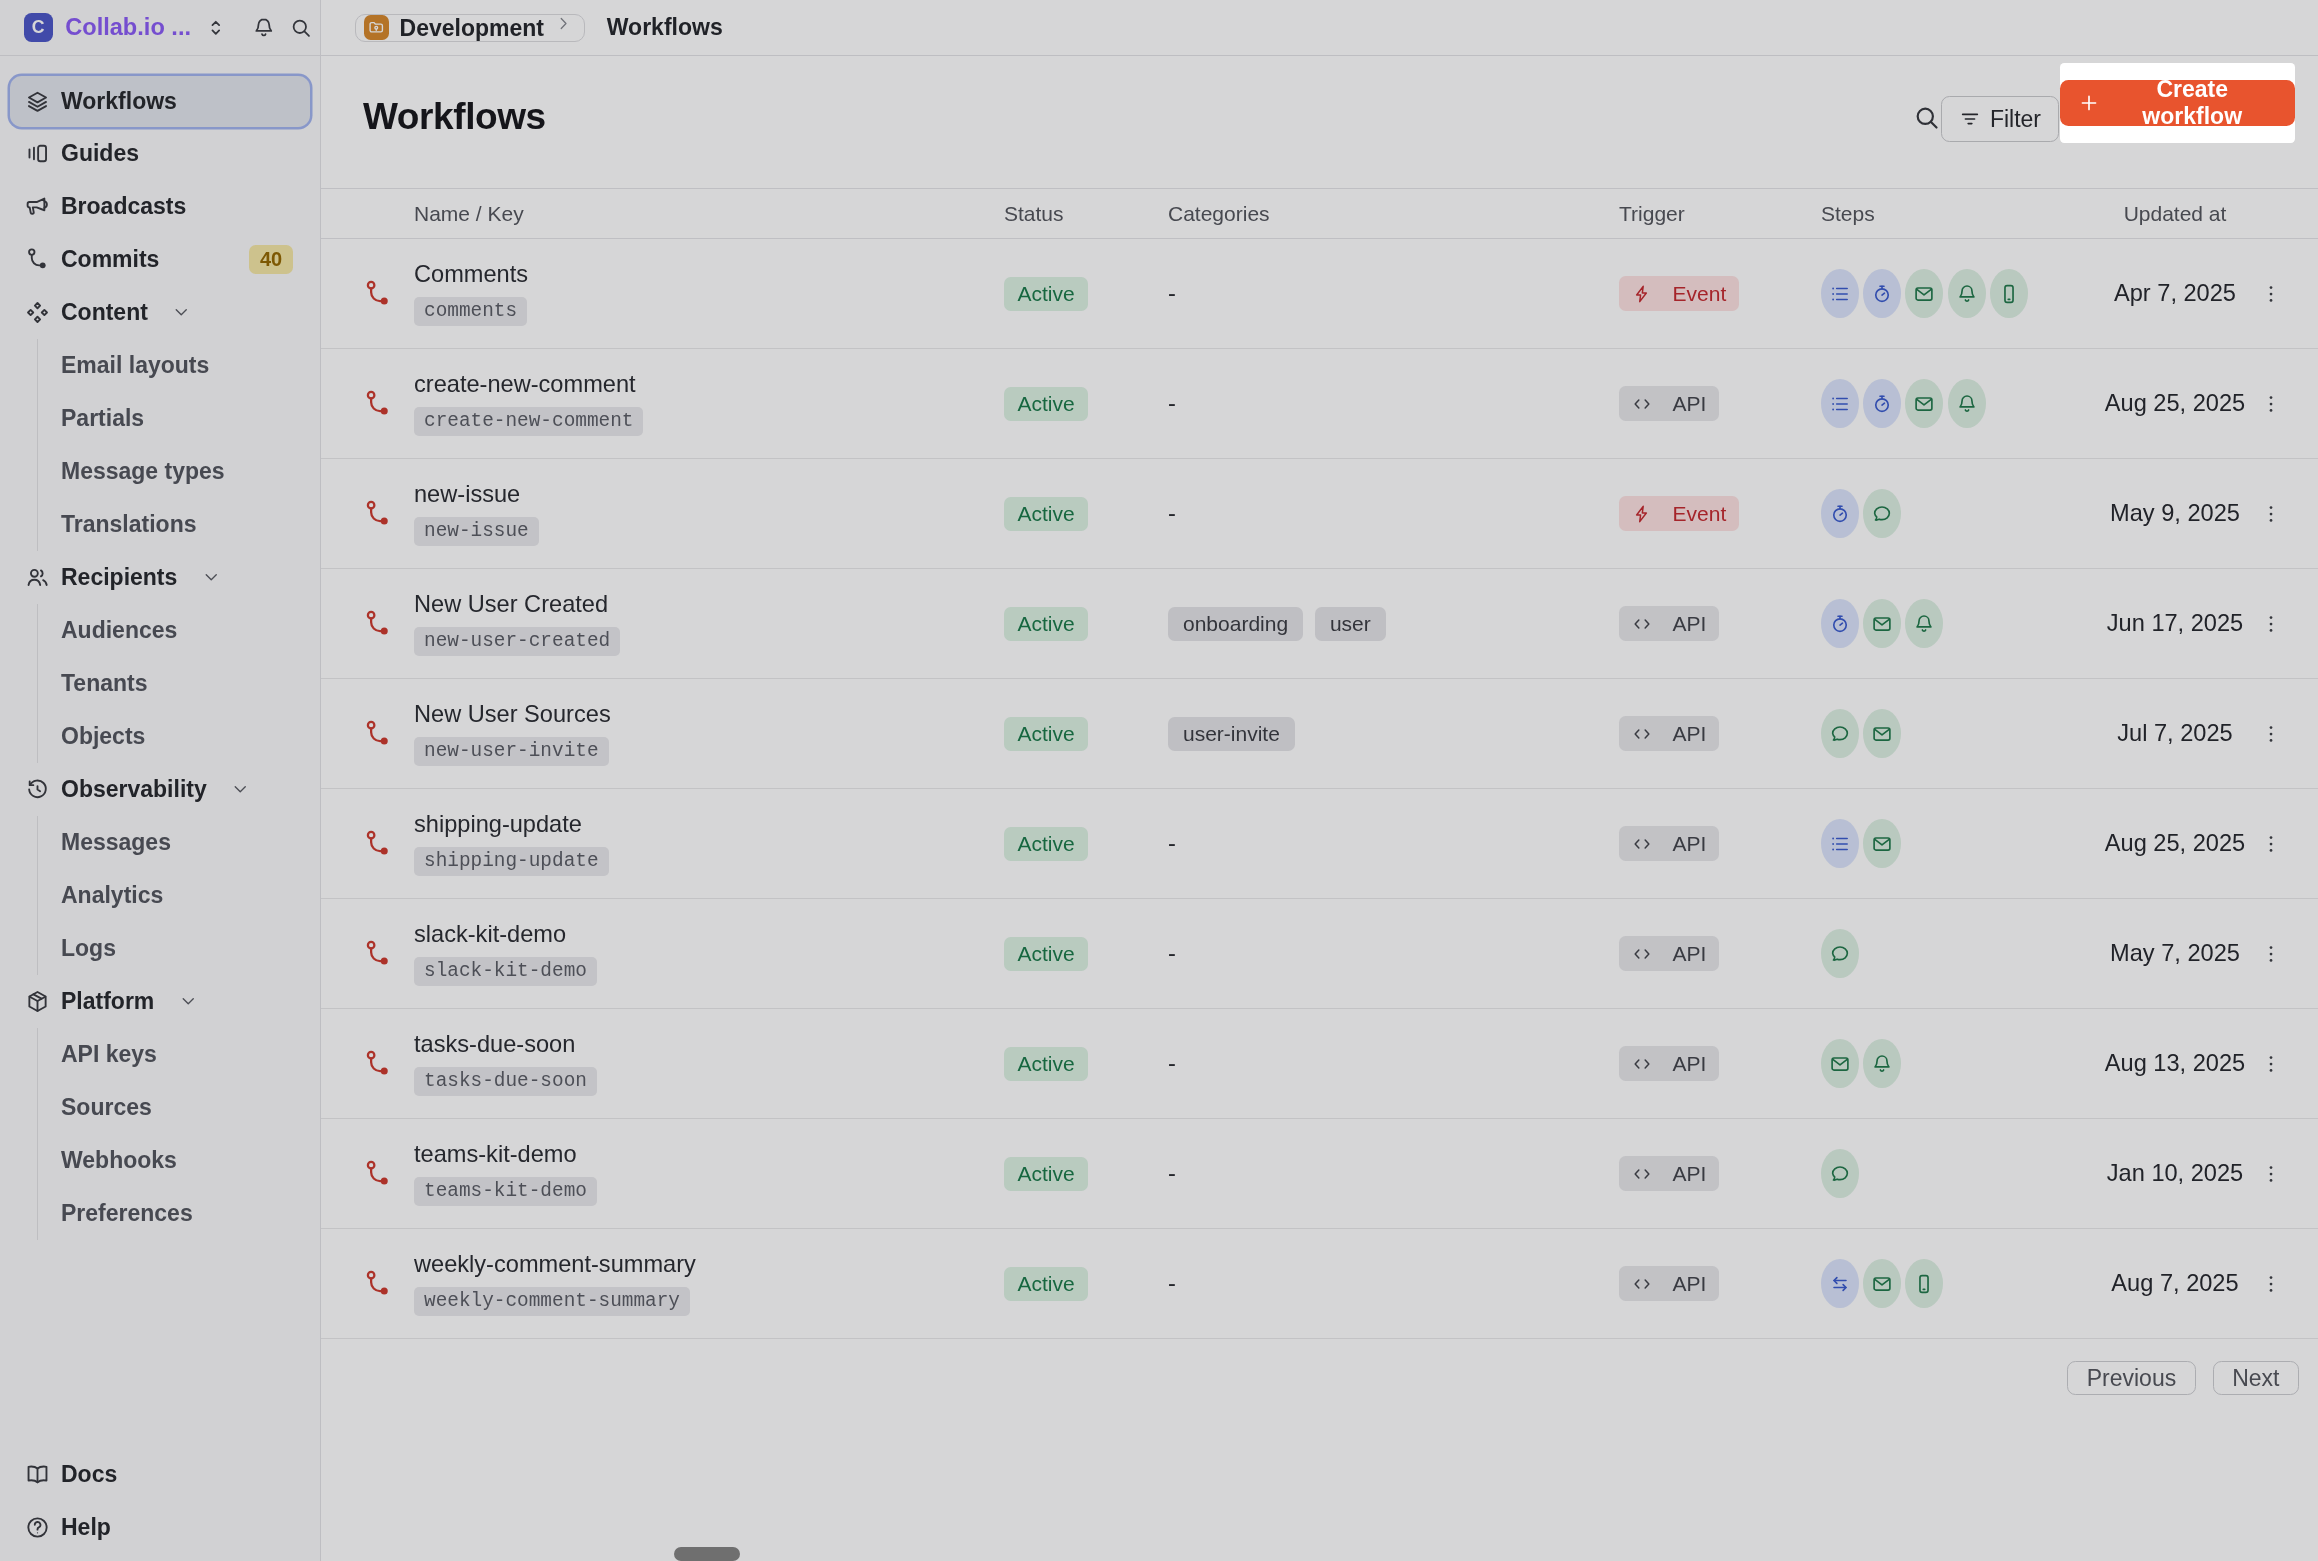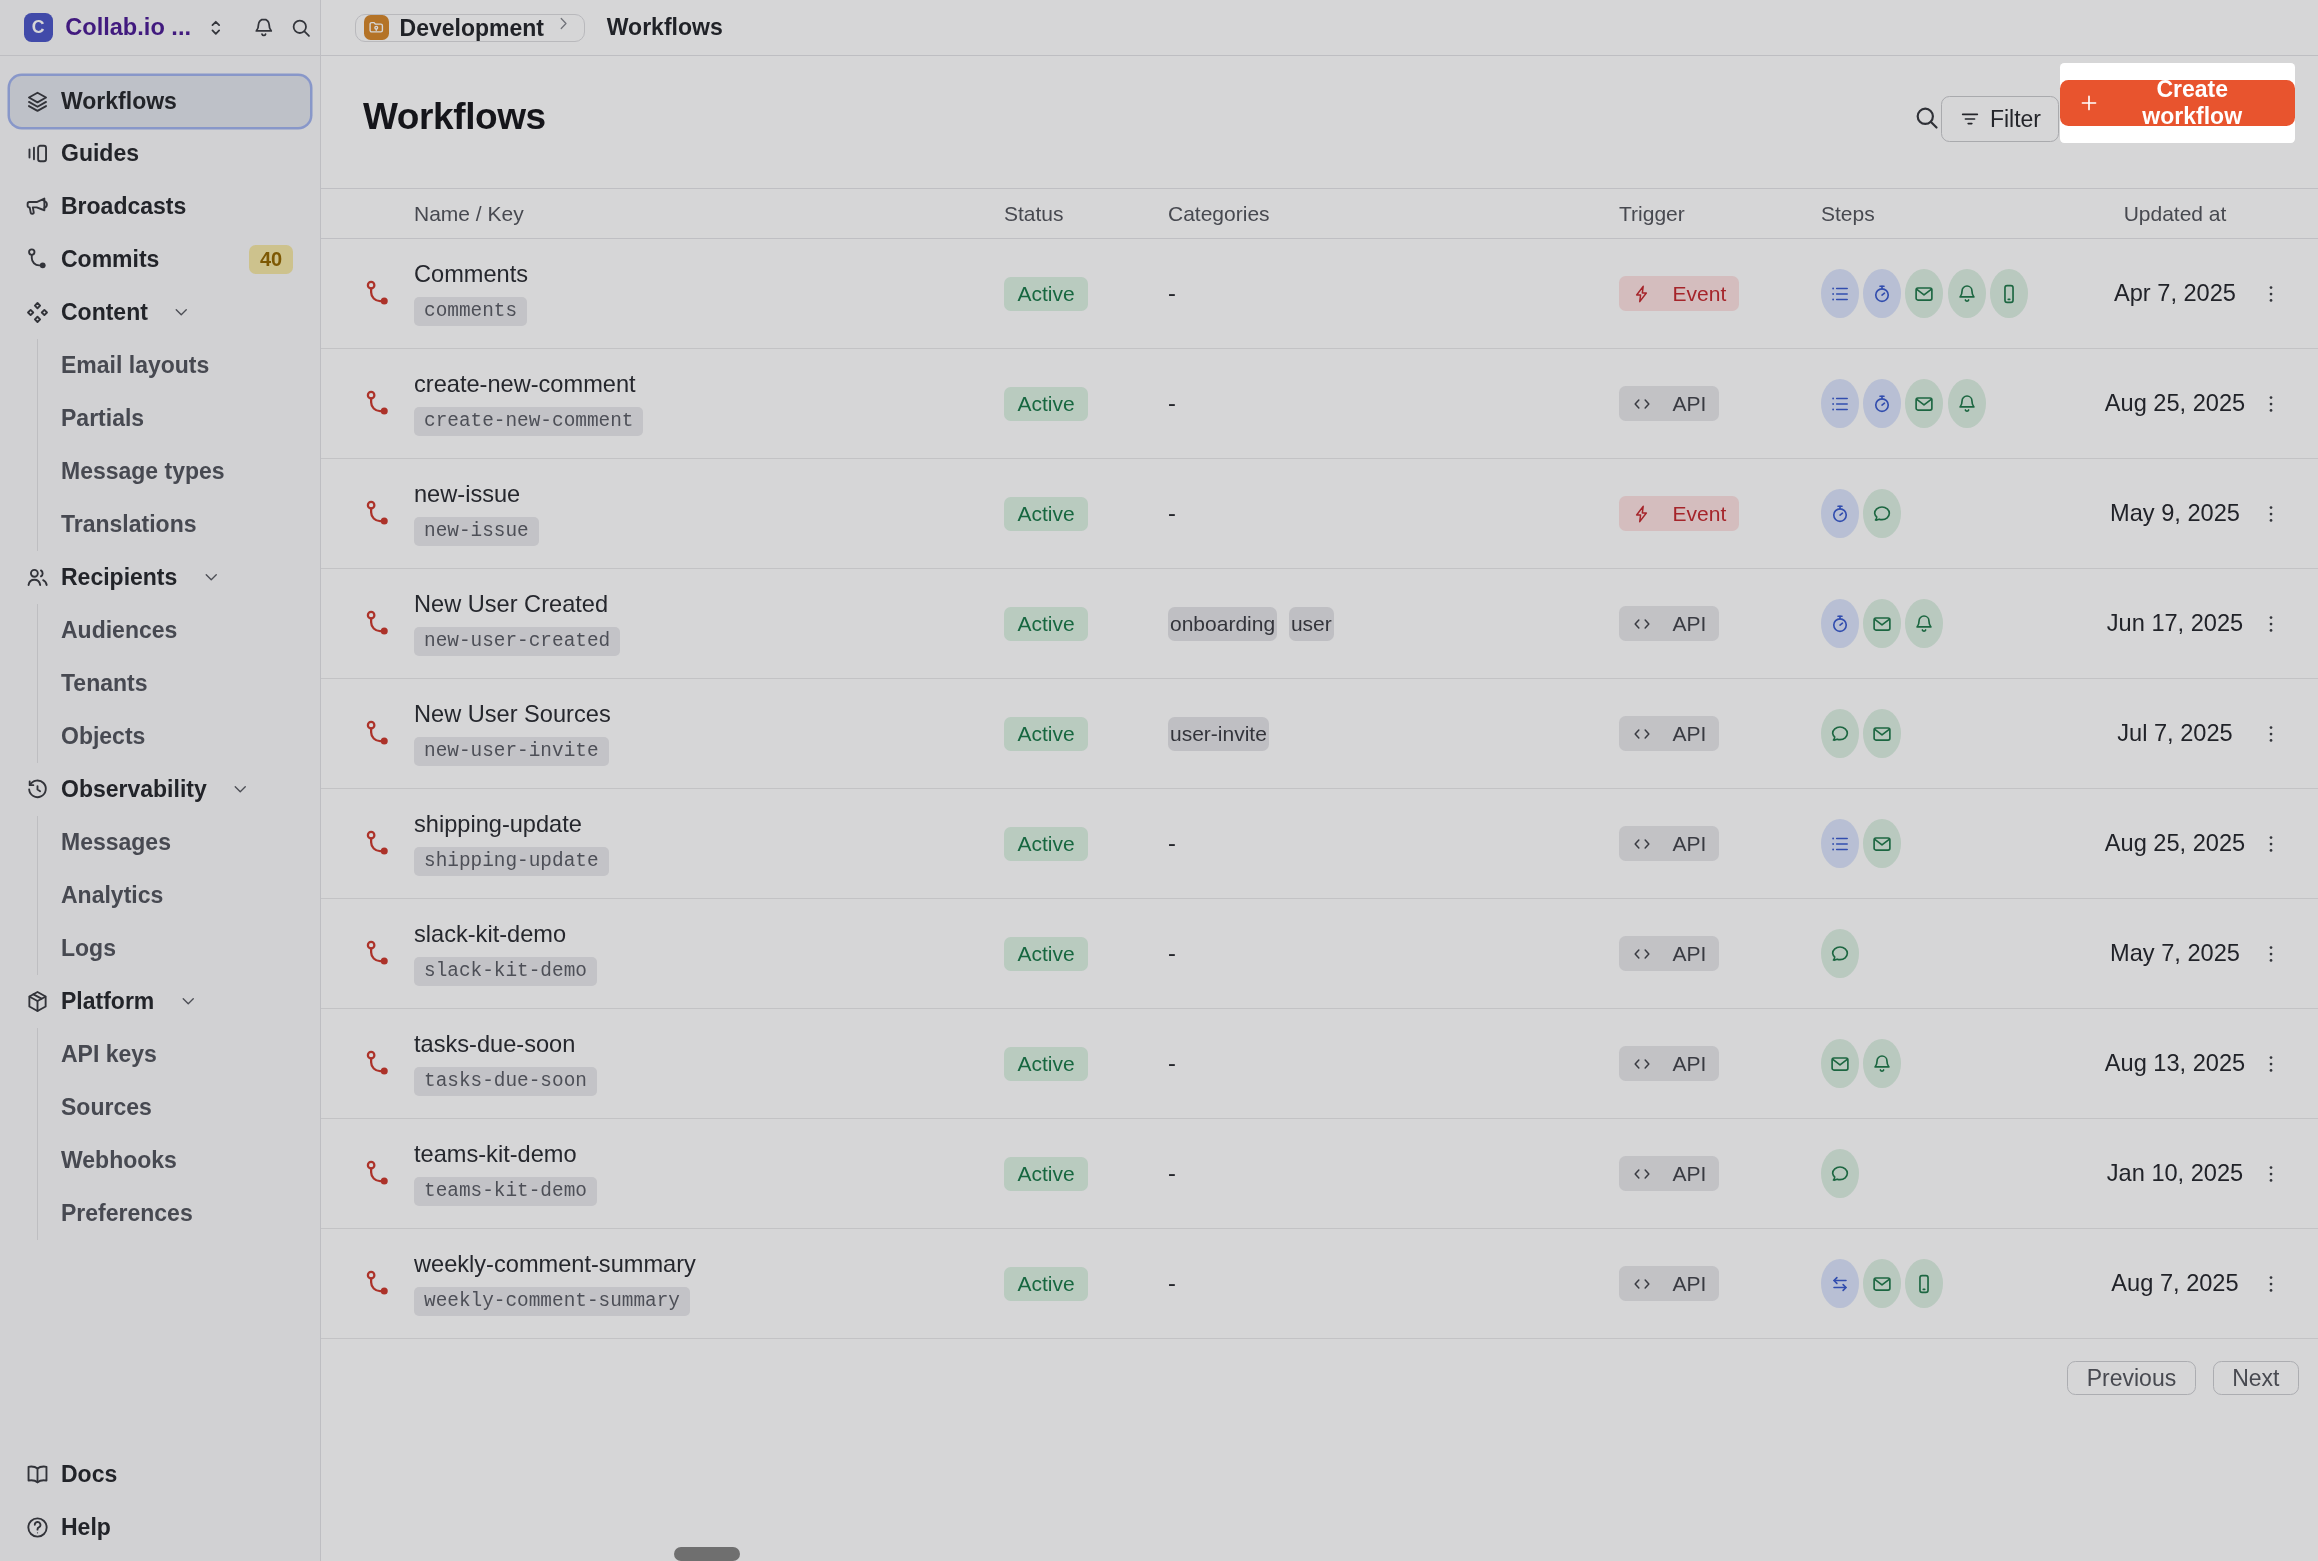--- a/index.html
+++ b/index.html
@@ -3,21 +3,21 @@
 <meta charset="utf-8">
 <style>
   * { margin:0; padding:0; box-sizing:border-box; }
   html,body { width:2319px; height:1561px; font-family:"Liberation Sans", sans-serif; background:#fff; overflow:hidden; }
   #app { position:relative; width:2319px; height:1561px; background:#fff; }
 
   
   .topbar { position:absolute; top:0; left:0; right:0; height:56px; border-bottom:0.8px solid #e3e3e6; display:flex; z-index:10; background:#fff; }
   .topbar-left { width:321px; height:100%; background:#f9f9fb; border-right:0.8px solid #e3e3e6; display:flex; align-items:center; padding:0 22px 0 23.6px; gap:12.6px; }
   .ws-logo { width:29px; height:29px; border-radius:7.6px; background:var(--logo-bg,#4C57C8); color:#fff; font-weight:bold; font-size:17.7px; display:flex; align-items:center; justify-content:center; flex:0 0 auto; }
-  .ws-name { font-size:23.6px; font-weight:700; color:#4c1d95; white-space:nowrap; }
+  .ws-name { font-size:23.6px; font-weight:700; color:#8b5cf6; white-space:nowrap; }
   .tb-ic { width:23.6px; height:23.6px; color:#3c3e44; flex:0 0 auto; }
   .tb-ic svg { width:100%; height:100%; }
   .topbar-left .spacer { flex:1; }
   .topbar-right { flex:1; display:flex; align-items:center; padding-left:34px; gap:22px; }
   .crumb-pill { display:flex; align-items:flex-start; height:28px; border:1.7px solid #dcdcdf; border-radius:10px; padding:0 11.8px 0 7.6px; gap:11px; background:#fff; }
   .folder-chip { width:25px; height:25px; border-radius:6.7px; background:var(--folder,#D6882C); color:#fff; display:flex; align-items:center; justify-content:center; }
   .folder-chip svg { width:18.5px; height:18.5px; }
   .crumb-label { font-size:23px; font-weight:600; color:#25272c; }
   .crumb-sep { width:17px; height:17px; color:#86888f; }
   .crumb-sep svg { width:100%; height:100%; }
@@ -55,21 +55,21 @@
   .thead { height:51px; border-top:0.8px solid #e4e4e7; border-bottom:0.8px solid #e4e4e7; }
   .thead span { font-size:21px; color:#54565d; font-weight:500; }
   .thead .c-date { text-align:center; }
   .body-row { height:110px; border-bottom:0.8px solid #e8e8ea; cursor:pointer; }
   .cell-icon { width:30px; height:30px; color:var(--workflow-icon,#CD3A2E); }
   .cell-icon svg { width:100%; height:100%; }
   .wf-name { font-size:23.6px; font-weight:500; color:#2b2d33; }
   .wf-key { display:inline-block; margin-top:8.4px; font-family:"Liberation Mono", monospace; font-size:19.4px; color:#5b5d66; background:#e9e9ec; border-radius:5px; padding:3.4px 10px; }
   .badge-active { display:inline-block; font-size:21px; font-weight:500; color:var(--active-text,#1A7A4A); background:var(--active-bg,#DCF2E3); border-radius:6.7px; padding:5px 13.5px; }
   .cell-cats { display:flex; gap:11.8px; }
-  .cat-chip { font-size:21px; color:#3b3d44; background:#e4e4e7; border-radius:6.7px; padding:5px 2px; }
+  .cat-chip { font-size:21px; color:#3b3d44; background:#e4e4e7; border-radius:6.7px; padding:5px 15px; }
   .dash { font-size:23.6px; color:#2b2d33; }
   .trigger { display:inline-flex; align-items:center; gap:21px; font-size:21px; font-weight:500; border-radius:6.7px; padding:5.9px 12.6px; }
   .trigger svg { width:20px; height:20px; }
   .trigger.red { background:var(--event-bg,#FDE1E1); color:var(--event-text,#C52A30); }
   .trigger.gray { background:#e7e7ea; color:#43454c; }
   .cell-steps { display:flex; gap:4.2px; }
   .step-oval { width:38px; height:49px; border-radius:50%; display:flex; align-items:center; justify-content:center; }
   .step-oval svg { width:22px; height:22px; }
   .step-oval.blue { background:var(--step-blue-bg,#DBE4FC); color:var(--step-blue-text,#3A5BCE); }
   .step-oval.green { background:var(--step-green-bg,#DCF0E2); color:var(--step-green-text,#20794B); }

